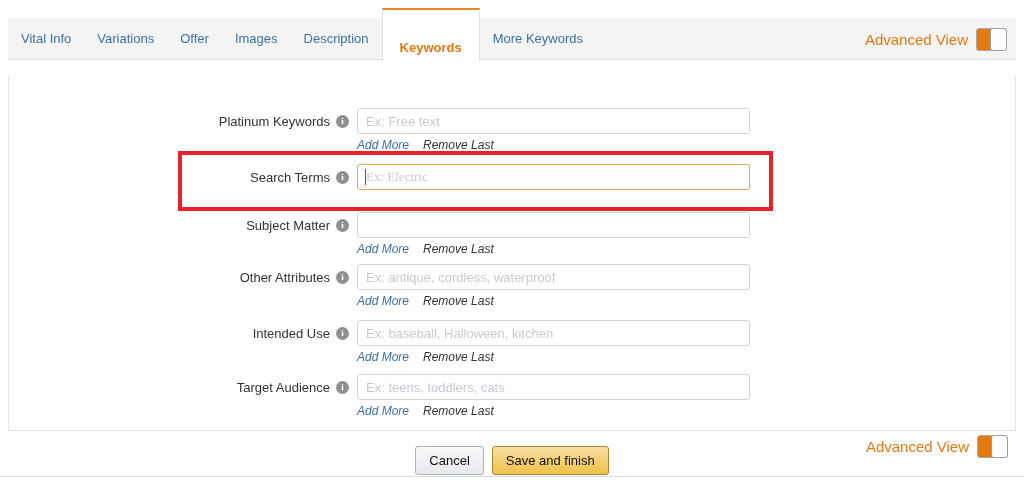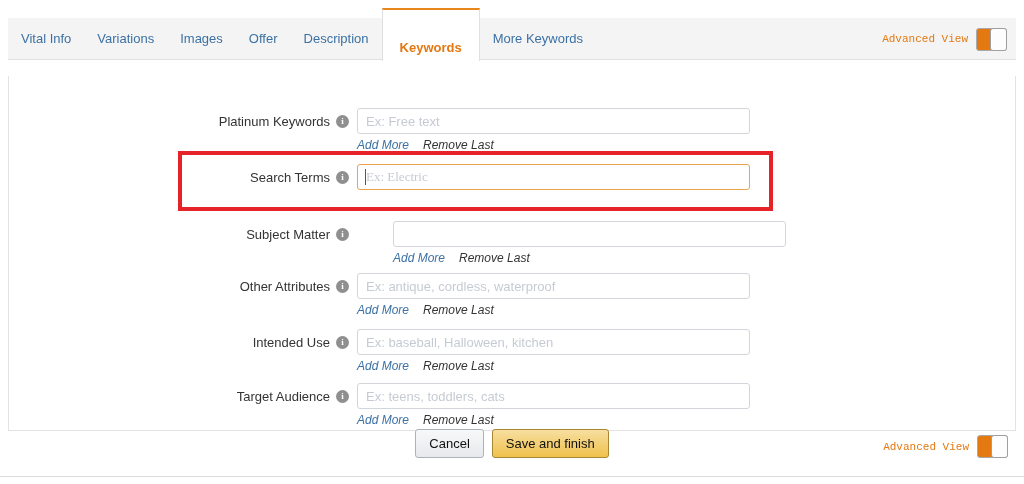--- a/index.html
+++ b/index.html
@@ -12,35 +12,35 @@
     background:#f4f4f4; border-bottom:1px solid #e0e0e0;
     display:flex; align-items:flex-start; }
   .tab { height:42px; line-height:42px; padding:0 13px; font-size:13px;
     color:#3c71a4; cursor:pointer; white-space:nowrap; }
   .tab.active { height:53px; margin-top:-10px; margin-bottom:-1px; line-height:51px;
     padding:12px 17px; background:#fff; color:#e47911; font-weight:bold;
     border:1px solid #e0e0e0; border-top:2px solid #e8861a; border-bottom:none;
     position:relative; z-index:2; }
   .adv { margin-left:auto; display:flex; align-items:center; gap:8px;
     height:42px; padding-right:9px; }
-  .adv-label { color:#e47911; font-size:11px;font-family:Liberation Mono, monospace; }
+  .adv-label { color:#e47911; font-size:15px; }
   .toggle { position:relative; width:31px; height:23px; background:#e47911;
     border:1px solid #a9a9a9; border-radius:3px; cursor:pointer; }
   .toggle .knob { position:absolute; right:-1px; top:-1px; width:17px; height:23px;
     background:#fdfdfd; border:1px solid #9f9f9f; border-radius:3px; }
 
   
   .panel { position:absolute; left:8px; top:76px; width:1008px; height:355px;
     background:#fff; border:1px solid #e3e3e3; border-top:none; }
   .form { position:relative; padding-top:32px; }
 
   .row { display:flex; align-items:flex-start; }
   .row + .row { margin-top:8px; }
-  .row:nth-child(2) { margin-top:12px; margin-bottom:31px; }
-  .row:nth-child(3) { margin-top:0;gap:36px; }
+  .row:nth-child(2) { margin-top:12px; margin-bottom:22px; }
+  .row:nth-child(3) { margin-top:0; }
   .row:nth-child(5) { margin-top:12px; }
   .row:nth-child(6) { margin-top:10px; }
 
   .label-cell { width:340px; display:flex; justify-content:flex-end;
     align-items:center; gap:6px; height:26px; flex:none; }
   .field-label { font-size:13px; color:#333; white-space:nowrap; }
   .info-icon { width:13px; height:13px; border-radius:50%; background:#8f8f8f;
     color:#fff; font-size:9px; font-weight:bold; line-height:13px;
     text-align:center; font-family:"Liberation Serif", serif; flex:none; cursor:pointer; }
 
@@ -57,43 +57,43 @@
   .links a { text-decoration:none; cursor:pointer; }
   .add-link { color:#3c71a4; }
   .remove-link { color:#333; }
 
   
   .row.highlighted { position:relative; }
   .row.highlighted::after { content:""; position:absolute; left:169px; top:-13px;
     width:587px; height:52px; border:4px solid #e62329; pointer-events:none; }
 
   
-  .footer { position:absolute; left:0; top:427px; width:1024px; height:32px;
+  .footer { position:absolute; left:0; top:444px; width:1024px; height:32px;
     display:flex; justify-content:center; align-items:center; gap:8px; }
   .btn { height:29px; padding:0 13px; font-size:13px; color:#111; border-radius:3px;
     cursor:pointer; font-family:"Liberation Sans", sans-serif; }
   .btn-cancel { background:linear-gradient(to bottom,#f7f8fa,#e7e9ec);
     border:1px solid #adb1b8; }
   .btn-save { background:linear-gradient(to bottom,#f7dfa1,#f0c14b);
     border:1px solid #a88734; }
   .footer-adv { position:absolute; right:16px; top:435px; display:flex;
     align-items:center; gap:8px; }
   .bottom-divider { position:absolute; left:0; top:476px; width:1024px;
     border-top:1px solid #dcdcdc; }
 </style>
 </head>
 <body>
 
 <div class="stage">
 
   <div class="tabbar">
     <div class="tab">Vital Info</div>
       <div class="tab">Variations</div>
+      <div class="tab">Offer</div>
       <div class="tab">Images</div>
-      <div class="tab">Offer</div>
       <div class="tab">Description</div>
       <div class="tab active">Keywords</div>
       <div class="tab">More Keywords</div>
       <div class="adv">
       <span class="adv-label">Advanced View</span>
       <div class="toggle">
         <div class="knob"></div>
       </div>
     </div>
   </div>

